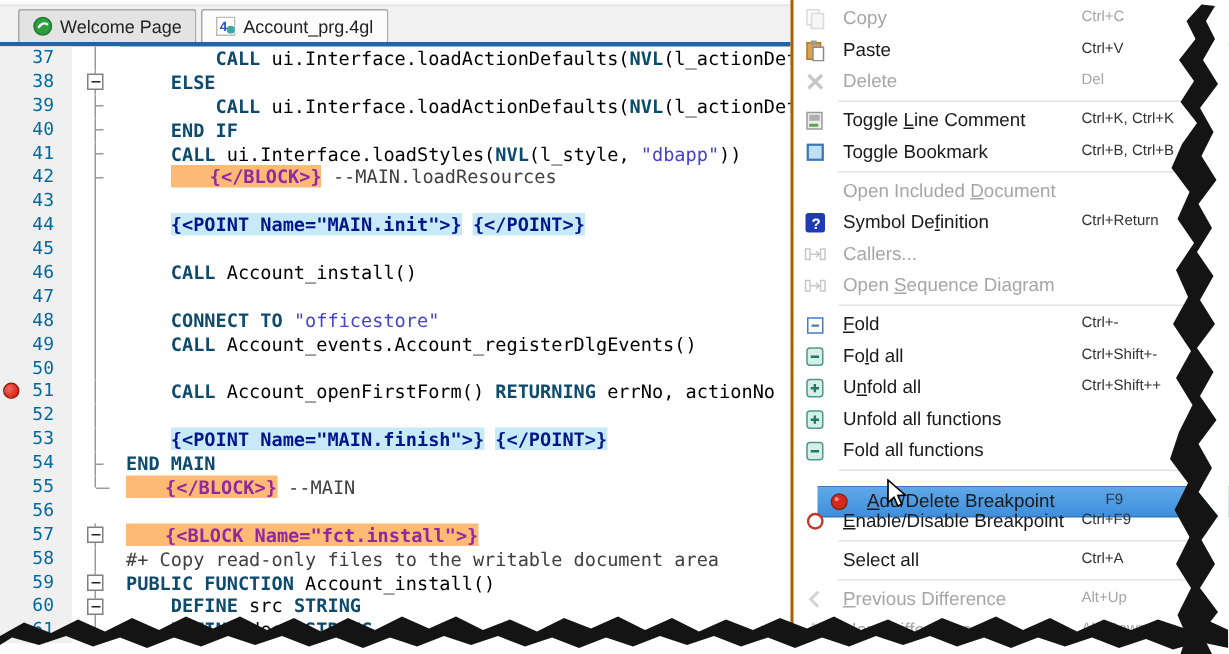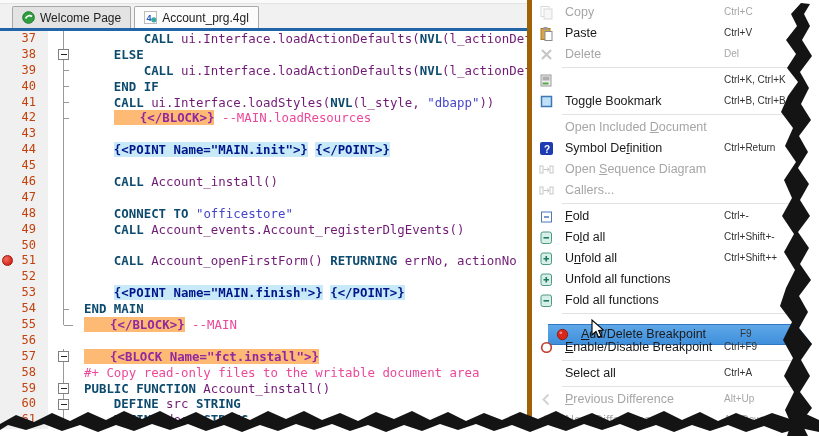--- a/index.html
+++ b/index.html
@@ -15,42 +15,42 @@
   .tab.inactive{background:#e3e3e3;}
   .tab.active{background:#fcfcfc;}
   .tabicon{width:13px;height:13px;display:inline-flex;}
   .blueline{height:3px;background:#2264a8;}
   .codearea{position:absolute;top:31px;left:0;right:0;bottom:0;
             font-family:"DejaVu Sans Mono",monospace;font-size:12.4px;line-height:15.9px;
             white-space:pre;}
   .codearea::before{content:"";position:absolute;left:0;top:0;bottom:0;width:48px;background:#f0f0f0;}
   .line{display:flex;height:15.9px;position:relative;}
   .gut{width:48px;flex:none;background:#f0f0f0;position:relative;}
-  .lnum{position:absolute;right:12px;top:0;font-size:12px;color:#c2410c;}
+  .lnum{position:absolute;right:12px;top:0;font-size:12px;color:#0369a1;}
   .bpdot{position:absolute;left:2px;top:2px;width:11px;height:11px;border-radius:50%;
          background:radial-gradient(circle at 35% 35%,#f26a5e,#d8281e 70%);border:1px solid #9c1a10;box-sizing:border-box;}
   .fold{width:32px;flex:none;position:relative;background:#fff;}
   .vl{position:absolute;left:15px;top:0;bottom:0;width:1px;background:#9a9a9a;}
   .vl.half{bottom:auto;height:8px;}
   .hl{position:absolute;left:16px;top:7.5px;height:1px;background:#9a9a9a;}
   .hl.tick{width:5px;}
   .hl.end{width:9px;top:7.5px;}
   .fbox{position:absolute;left:10px;top:2.5px;width:11px;height:11px;background:#fff;
         border:1px solid #808080;box-sizing:border-box;}
   .fbox::after{content:"";position:absolute;left:1.5px;right:1.5px;top:3.8px;height:1px;background:#222;}
   .ct{flex:1;padding-left:4px;}
   .kw{color:#0c4a6e;font-weight:bold;}
-  .pl{color:#701a75;}
+  .pl{color:#000000;}
   .str{color:#4444cc;}
-  .com{color:#ec4899;}
+  .com{color:#404040;}
   .blk{background:#fdba74;color:#9327a0;font-weight:bold;padding-left:26px;}
   .pnt{background:#c8eaf8;color:#00168b;font-weight:bold;}
   
   .menu{position:absolute;left:527px;top:0;width:292px;height:428px;background:#fff;
-        border-left:5px solid #a16207;padding-top:2px;font-size:12.5px;color:#1a1a1a;z-index:10;box-sizing:border-box;}
+        border-left:2px solid #a16207;padding-top:2px;font-size:12.5px;color:#1a1a1a;z-index:10;box-sizing:border-box;}
   .mitem{position:relative;height:21px;}
   .micon{position:absolute;left:7px;top:3px;width:15px;height:15px;display:flex;align-items:center;justify-content:center;}
   .mlabel{position:absolute;left:33px;top:3px;white-space:nowrap;}
   .mshort{position:absolute;left:192px;top:4px;font-size:10px;color:#333;white-space:nowrap;text-align:center;}
   .mitem.disabled .mlabel,.mitem.disabled .mshort{color:#a6a6a6;}
   .mitem.hl{background:linear-gradient(180deg,#5fa8e8,#3f8fdc);
             border-top:1px solid #2f78c4;border-bottom:1px solid #2f78c4;height:19px;}
   .mitem.hl .mlabel{top:2px;} .mitem.hl .micon{top:2px;} .mitem.hl .mshort{top:3px;}
   .msep{height:1px;background:#e2e2e2;margin:2px 3px 2px 30px;}
   .mn{text-decoration:underline;}
@@ -123,20 +123,21 @@
       </div>
       <div class="msep"></div>
       <div class="mitem">
         <span class="micon">
           <svg width="15" height="15">
             <rect x="2" y="2" width="10" height="11" fill="#ededed" stroke="#9a9a9a"></rect>
             <rect x="3.5" y="3.5" width="7" height="4" fill="#aeaeae"></rect>
             <rect x="3.5" y="9.5" width="6" height="2" fill="#57a64a"></rect>
           </svg>
         </span>
+        <span class="mlabel">Toggle <span class="mn">L</span>ine Comment</span>
         <span class="mshort">Ctrl+K, Ctrl+K</span>
       </div>
       <div class="mitem">
         <span class="micon">
           <svg width="15" height="15">
             <rect x="2.5" y="2.5" width="10" height="10" fill="#bfe0f7" stroke="#3c78b4" stroke-width="1.5"></rect>
           </svg>
         </span>
         <span class="mlabel">Toggle Bookmark</span>
         <span class="mshort">Ctrl+B, Ctrl+B</span>
@@ -157,31 +158,31 @@
         <span class="mshort">Ctrl+Return</span>
       </div>
       <div class="mitem disabled">
         <span class="micon" style="opacity: 0.55;">
           <svg width="15" height="15">
             <rect x="1" y="4" width="3" height="7" fill="none" stroke="#9a9a9a"></rect>
             <rect x="11" y="4" width="3" height="7" fill="none" stroke="#9a9a9a"></rect>
             <path d="M4.5,7.5 H10 M8,5.5 L10.2,7.5 L8,9.5" stroke="#9a9a9a" fill="none"></path>
           </svg>
         </span>
-        <span class="mlabel">Open <span class="mn">S</span>equence Diagram</span>
+        <span class="mlabel">Callers...</span>
       </div>
       <div class="mitem disabled">
         <span class="micon" style="opacity: 0.55;">
           <svg width="15" height="15">
             <rect x="1" y="4" width="3" height="7" fill="none" stroke="#9a9a9a"></rect>
             <rect x="11" y="4" width="3" height="7" fill="none" stroke="#9a9a9a"></rect>
             <path d="M4.5,7.5 H10 M8,5.5 L10.2,7.5 L8,9.5" stroke="#9a9a9a" fill="none"></path>
           </svg>
         </span>
-        <span class="mlabel">Callers...</span>
+        <span class="mlabel">Open <span class="mn">S</span>equence Diagram</span>
       </div>
       <div class="msep"></div>
       <div class="mitem">
         <span class="micon">
           <svg width="15" height="15">
             <rect x="2.5" y="3" width="10" height="10" fill="#fff" stroke="#4a7ab8"></rect>
             <path d="M5,8 H10" stroke="#4a7ab8" stroke-width="1.5"></path>
           </svg>
         </span>
         <span class="mlabel"><span class="mn">F</span>old</span>

